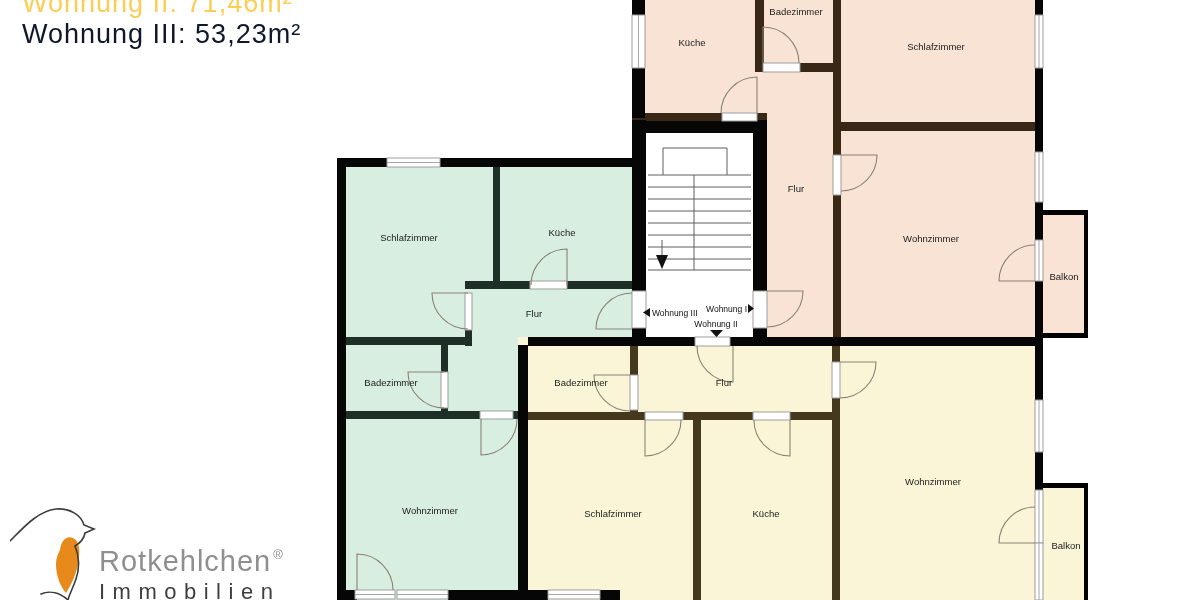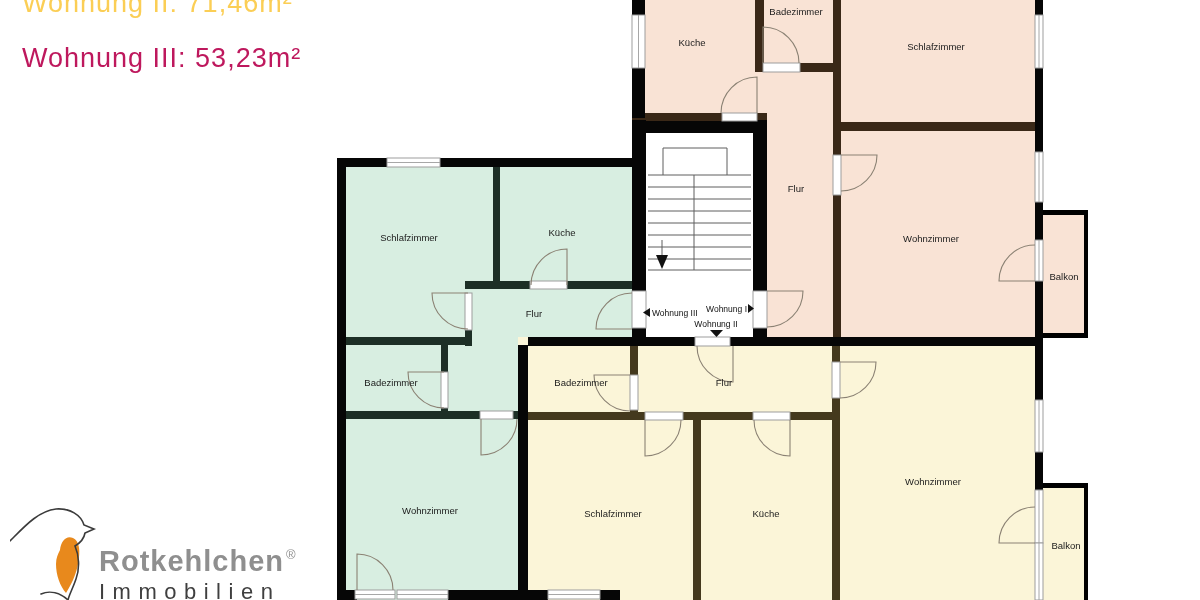--- a/index.html
+++ b/index.html
@@ -4,41 +4,41 @@
 <style>
   html,body{margin:0;padding:0;}
   body{width:1200px;height:600px;background:#ffffff;overflow:hidden;position:relative;
        font-family:"Liberation Sans",sans-serif;}
   .page{position:absolute;inset:0;}
 
   
   .areas{position:absolute;left:22px;top:-12px;}
   .area-line{font-size:27px;letter-spacing:1px;line-height:31px;white-space:nowrap;}
   .area-line.l1{color:#fbce55;}
-  .area-line.l2{color:#be185d;margin-top:24px;}
+  .area-line.l2{color:#0f172a;}
 
   
   svg.plan{position:absolute;left:330px;top:0;}
   .fP{fill:#f9e3d5}.fG{fill:#d8eee1}.fY{fill:#fbf5d8}.fW{fill:#ffffff}
   .wB{fill:#060606}.wP{fill:#3a2817}.wG{fill:#1d2f26}.wY{fill:#44391d}.wT{fill:#000000}
   .win{fill:#ffffff;stroke:#9d9d9d;stroke-width:1}
   .winmid{fill:none;stroke:#9d9d9d;stroke-width:0.9}
   .door{fill:none;stroke:#8b8274;stroke-width:1.1}
   .stair{fill:none;stroke:#5e5e5e;stroke-width:1}
   .rl{font-family:"Liberation Sans",sans-serif;font-size:9.5px;fill:#1b1b1b;text-anchor:middle}
   .sl{font-family:"Liberation Sans",sans-serif;font-size:8.5px;fill:#111111}
   .arr{fill:#111111}
 
   
   .logo{position:absolute;left:10px;top:495px;width:300px;height:105px;}
   svg.bird{position:absolute;left:0;top:0;}
   .bird-line{fill:none;stroke:#3b3b3b;stroke-width:1.6;stroke-linecap:round}
   .bird-orange{fill:#e8891c}
   .logo-text{position:absolute;left:89px;top:50px;}
-  .brand{font-size:29px;font-weight:700;color:#8f8f8f;letter-spacing:1px;}
+  .brand{font-size:29px;font-weight:400;color:#8f8f8f;letter-spacing:1px;}
   .reg{font-size:13px;color:#8f8f8f;position:relative;top:-12px;left:2px;}
   .sub{font-size:22px;color:#3f3f3f;letter-spacing:7.5px;margin-top:1px;}
 </style>
 </head>
 <body>
 
 <div class="page">
 
   <div class="areas">
     <div class="area-line l1">Wohnung II: 71,46m²</div>

